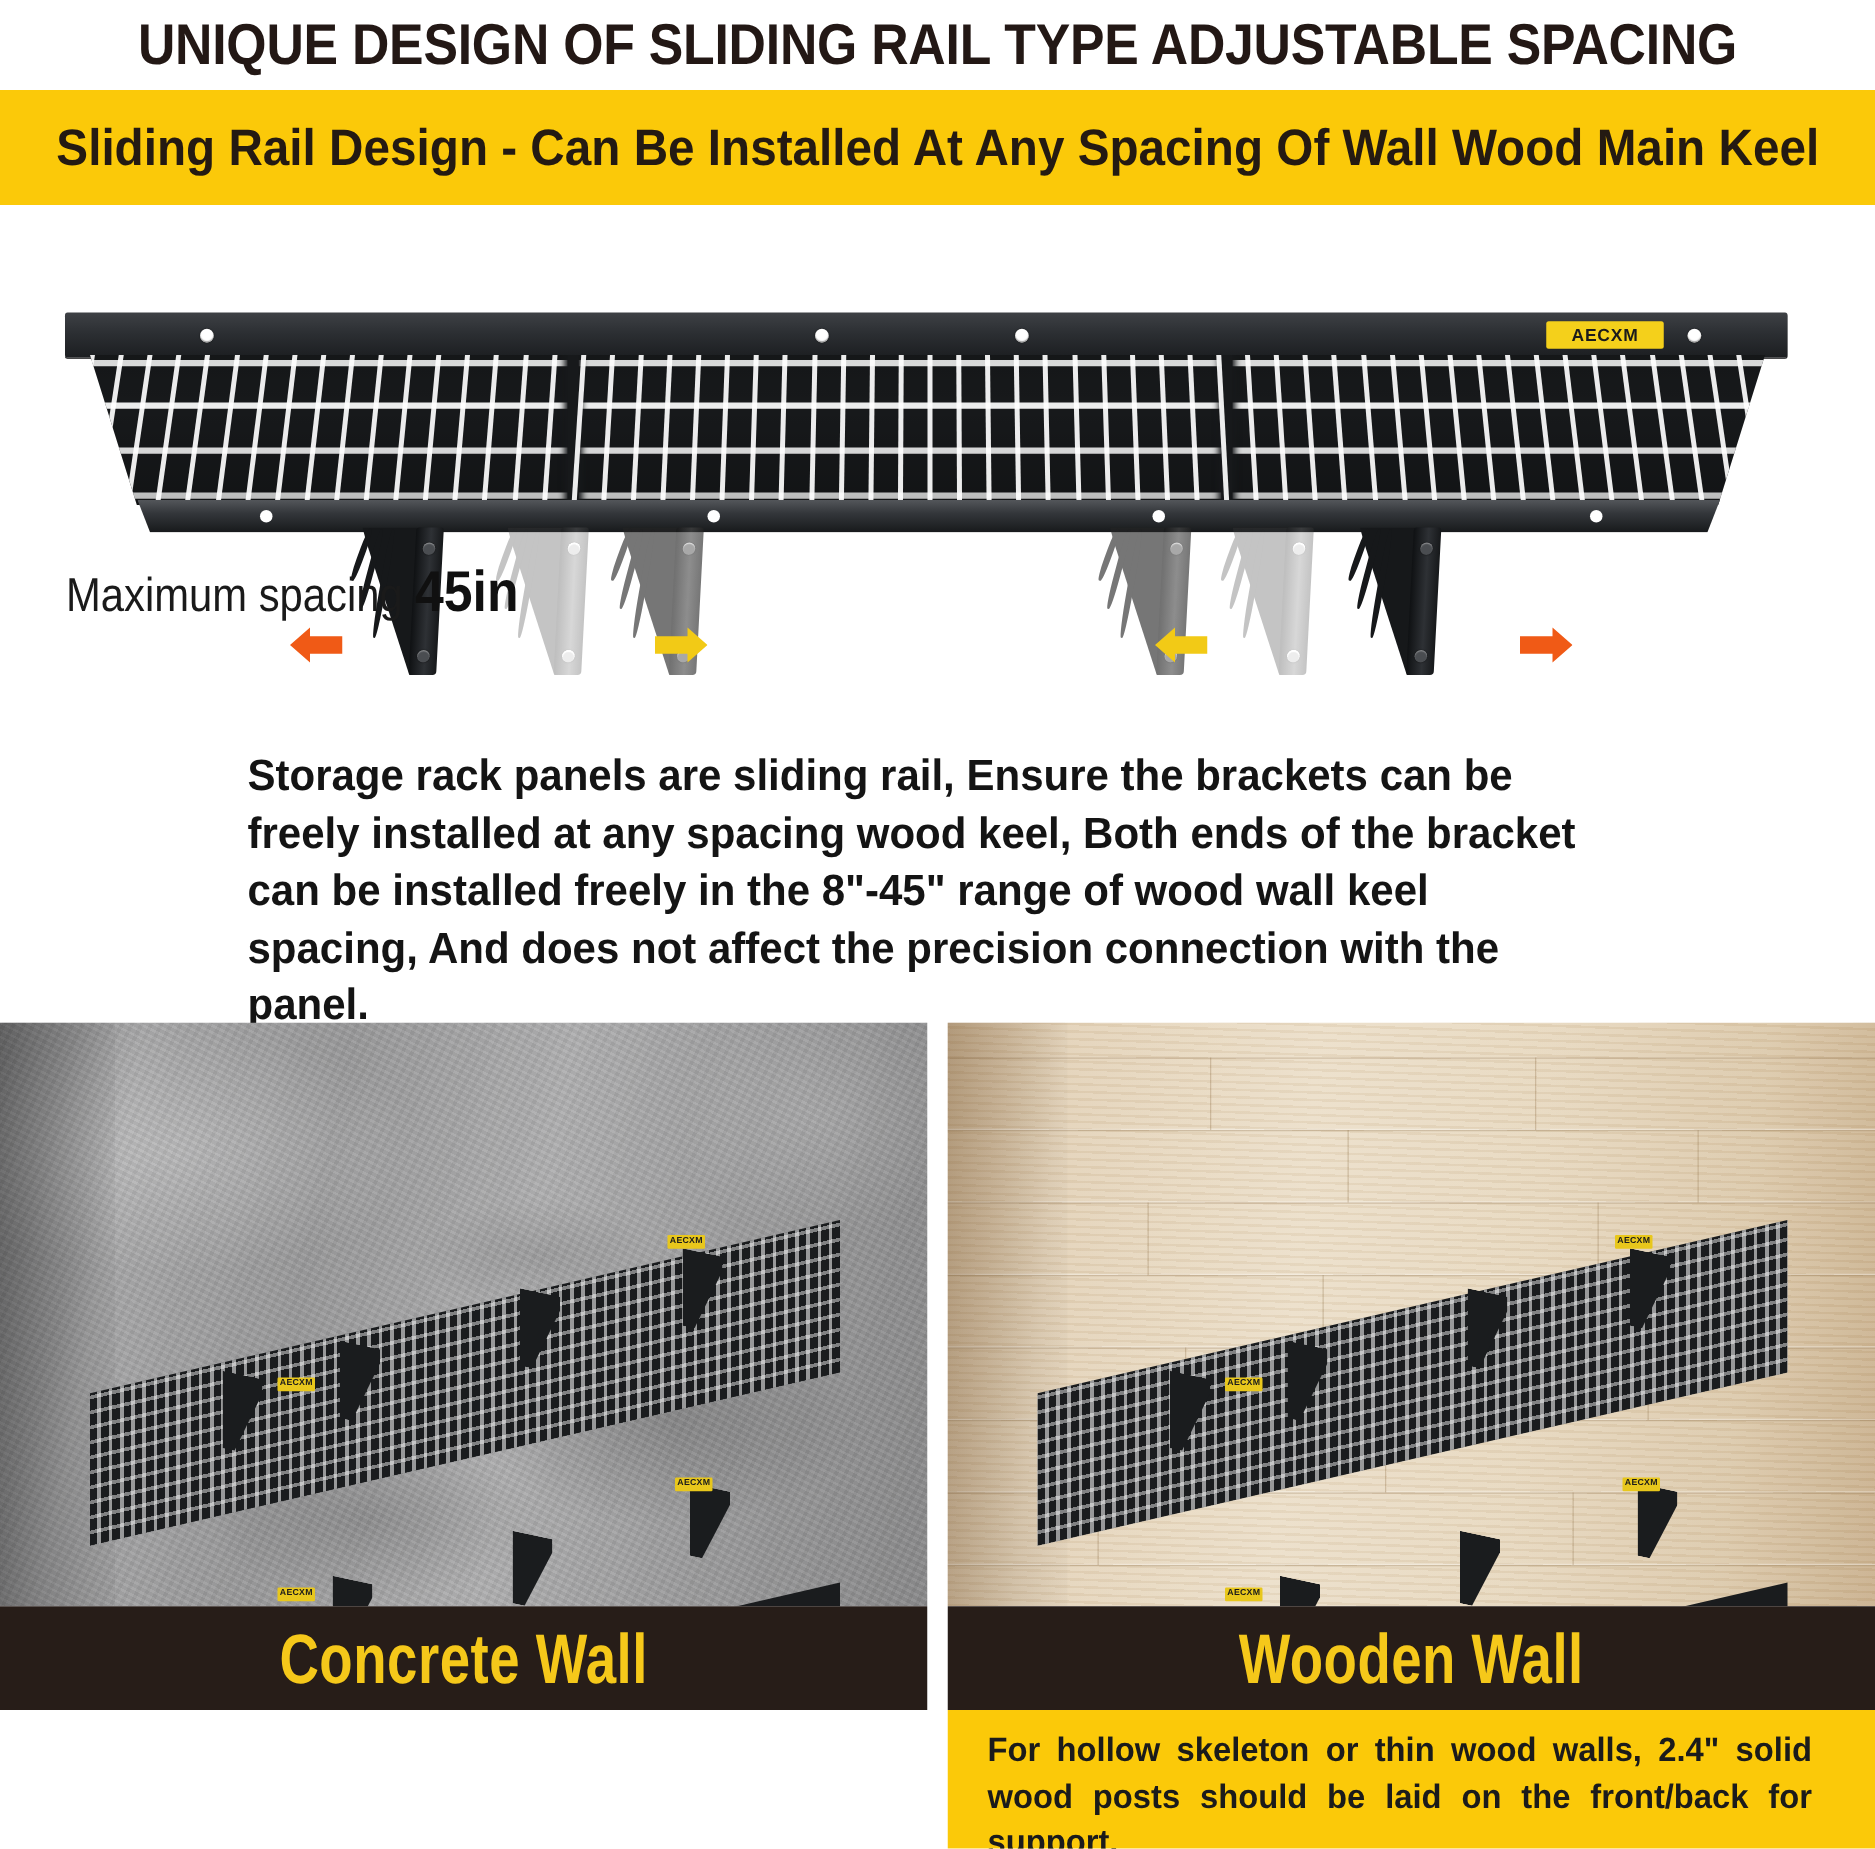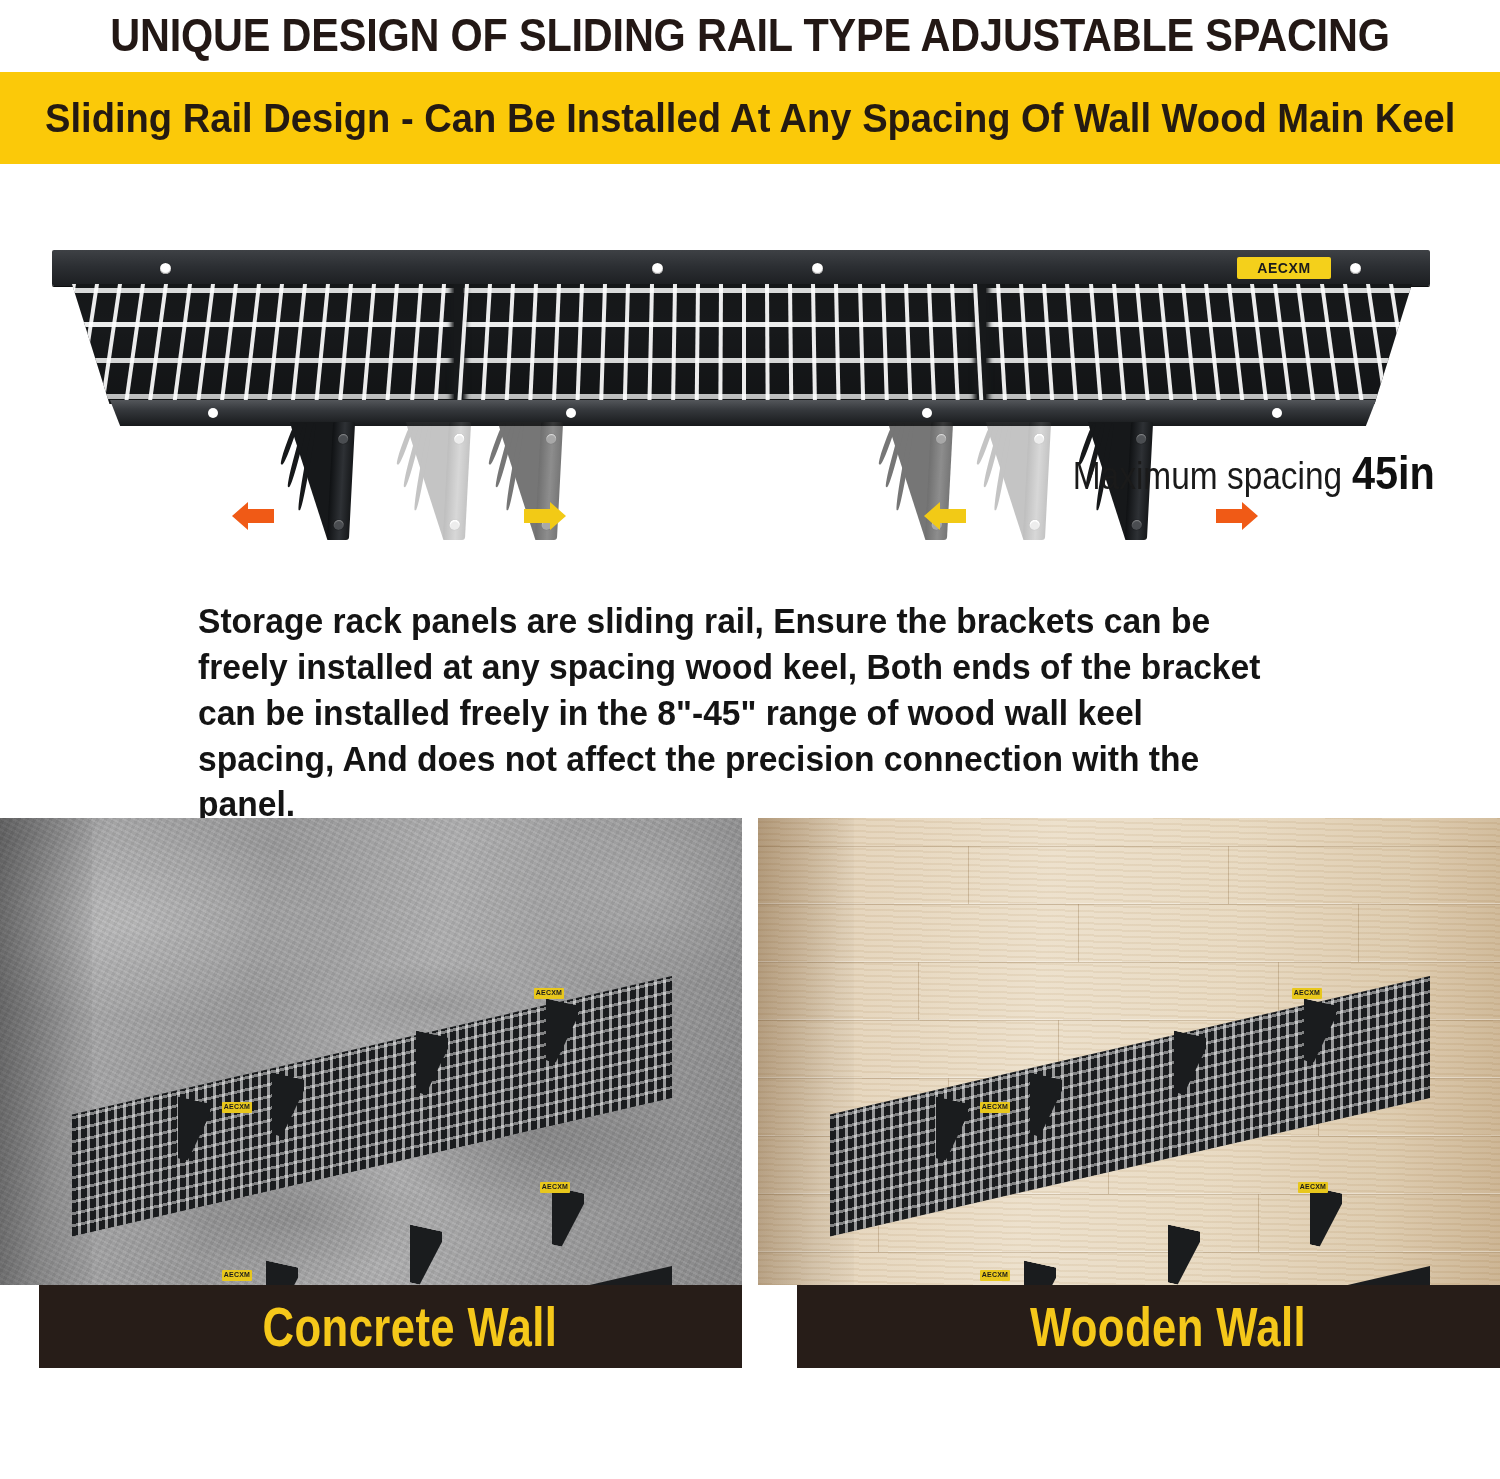--- a/index.html
+++ b/index.html
@@ -107,22 +107,22 @@
     clip-path:polygon(100% 0%, 100% 100%, 72% 100%, 6% 10%, 0% 0%);
   }
   .bkt .rib {
     position:absolute; background:#16181a; transform-origin:top right; border-radius:40%;
   }
   .bkt.ghost { opacity:0.30; filter:grayscale(1) brightness(2.6); }
   .bkt.mid   { opacity:0.62; filter:grayscale(1) brightness(1.5); }
 
   
   .spacing {
-    position:absolute; left:0; top:276px; width:1444px;
-    text-align:right; white-space:nowrap;
+    position:absolute; left:16px; top:276px; width:1444px;
+    text-align:left; white-space:nowrap;
   }
   .spacing .lbl {
     font-size:38px; font-weight:400; color:#1a1a1a;
     transform:scaleX(0.88); display:inline-block; transform-origin:right center;
   }
   .spacing .val {
     font-size:46px; font-weight:700; color:#101010; margin-left:10px;
     transform:scaleX(0.9); display:inline-block; transform-origin:left center;
   }
 
@@ -209,21 +209,21 @@
   }
   .mbadge {
     position:absolute; background:#E8C71C; border-radius:1px;
     font-size:7px; font-weight:700; color:#1c1c1c; text-align:center;
     line-height:1.55; letter-spacing:0.2px;
   }
 
   
   .cap-title {
     position:absolute; left:0; top:467px; width:100%; height:83px;
-    background:#271D18; display:flex; align-items:center; justify-content:center;margin-left:39px;
+    background:#271D18; display:flex; align-items:center; justify-content:center;
   }
   .cap-title span {
     font-size:56px; font-weight:700; color:#F5C81A; white-space:nowrap;
     transform:scaleX(0.78); transform-origin:center center; letter-spacing:0.5px;
   }
   .cap-body {
     position:absolute; left:0; top:550px; width:100%; height:111px;
     background:#FBC909; padding:14px 30px 0 32px;
   }
   .cap-body p {
@@ -503,14 +503,17 @@
       <div class="mbkt" style="left:266px; top:446px; width:32px; height:58px; transform:skewY(12deg);"></div>
       <div class="mbkt" style="left:410px; top:410px; width:32px; height:58px; transform:skewY(12deg);"></div>
       <div class="mbkt" style="left:552px; top:372px; width:32px; height:58px; transform:skewY(12deg);"></div>
       <div class="mbadge" style="left:222px; top:452px; width:30px; height:11px;">AECXM</div>
       <div class="mbadge" style="left:540px; top:364px; width:30px; height:11px;">AECXM</div>
     </div>
 
     <div class="cap-title">
       <span>Wooden Wall</span>
     </div>
+    <div class="cap-body just">
+      <p>For hollow skeleton or thin wood walls, 2.4" solid wood posts should be laid on the front/back for support.</p>
+    </div>
   </div>
 </div>
 
 </body></html>

